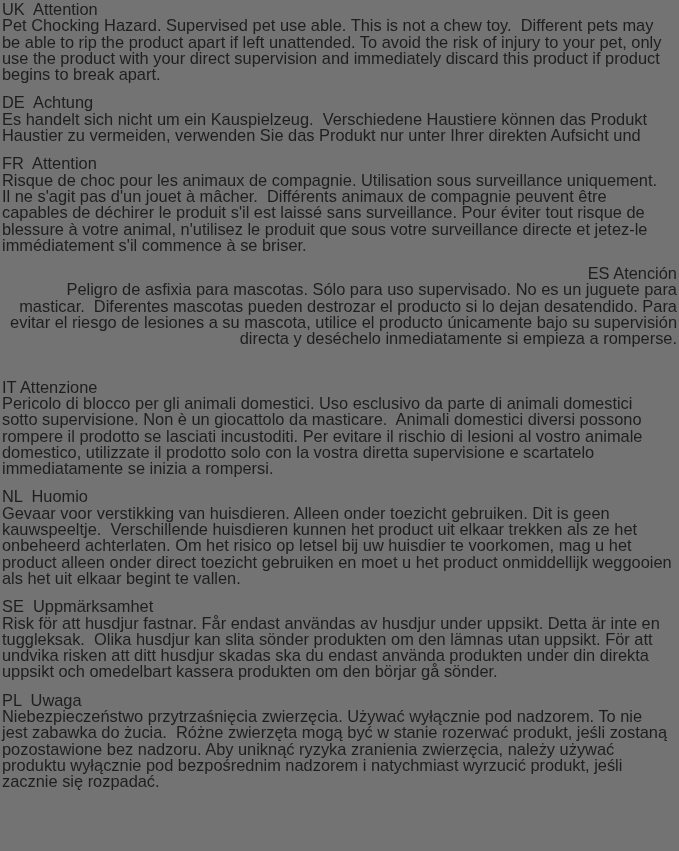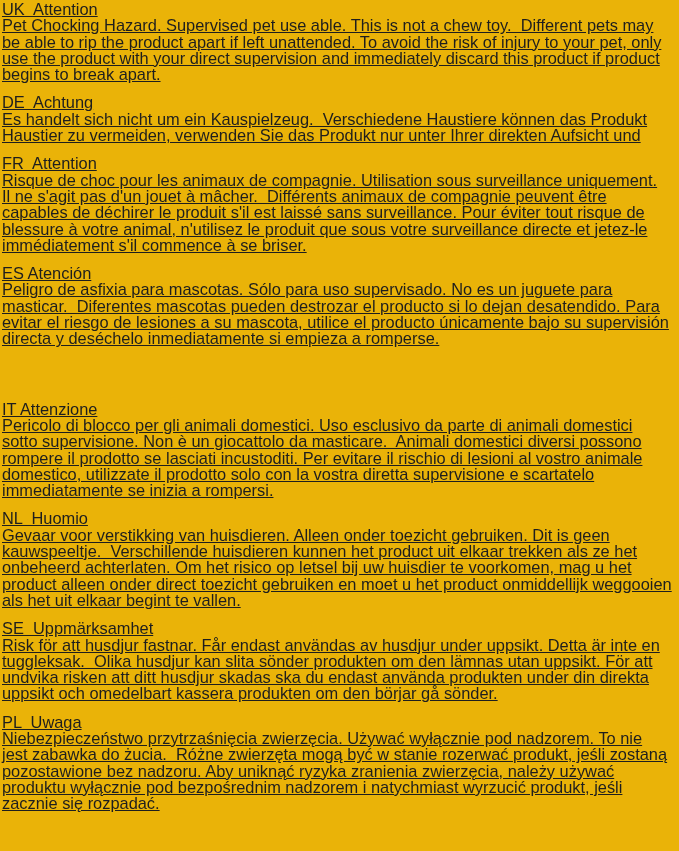--- a/index.html
+++ b/index.html
@@ -21,31 +21,32 @@
     font-size: 16.4px;
     line-height: 16.3px;
     letter-spacing: 0;
     color: #1e1e1e;
     background: #ffffff;
   }
   .lang-section {
     margin: 0 0 12px 0;
   }
   .lang-section.extra-gap {
-    margin-bottom: 54px;
+    margin-bottom: 32px;
+    text-align: right;
   }
   .line {
     white-space: pre;   
     font-weight: 400;
   }
 </style>
 </head>
 <body>
 
-<div class="page" style="color: rgb(30, 30, 30); background: #eab308; text-decoration: underline;">
+<div class="page" style="color: rgb(30, 30, 30); background: #737373;">
   <div id="sections">
   <section class="lang-section">
     <div class="line heading">UK  Attention</div>
   <div class="line">Pet Chocking Hazard. Supervised pet use able. This is not a chew toy.  Different pets may</div>
         <div class="line">be able to rip the product apart if left unattended. To avoid the risk of injury to your pet, only</div>
         <div class="line">use the product with your direct supervision and immediately discard this product if product</div>
         <div class="line">begins to break apart.</div>
       </section>
 
   <section class="lang-section">

